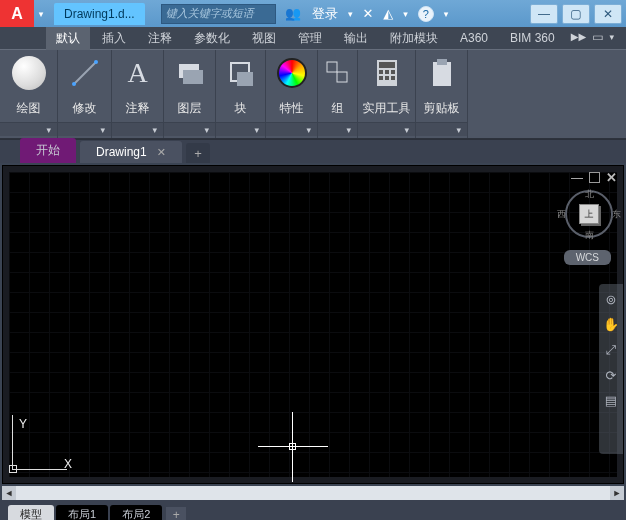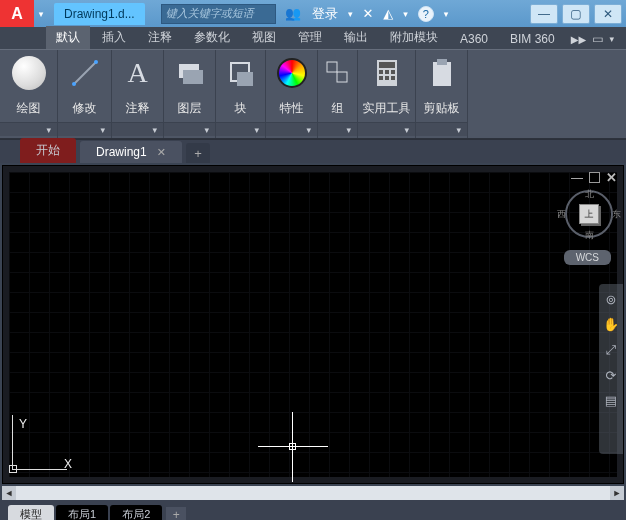--- a/index.html
+++ b/index.html
@@ -10,39 +10,39 @@
   .logo { width: 34px; height: 27px; background: #e33; color:#fff; display:flex; align-items:center; justify-content:center; font-weight:bold; font-size:16px; }
   .qat-btn { width:14px; display:flex; align-items:center; justify-content:center; color:#fff; font-size:9px; }
   .doc-tab { background:#63c4ff; color:#003a5c; padding:4px 10px; margin-left:6px; border-radius:2px 2px 0 0; font-size:12px; }
   .searchbox { background:#3a6a94; border:1px solid #2d5880; height:20px; width:115px; margin-left:16px; color:#a7c6de; font-style:italic; font-size:11px; padding:0 4px; display:flex; align-items:center; }
   .title-icons { display:flex; align-items:center; gap:10px; margin-left:10px; color:#fff; }
   .title-icons span { font-size:13px; }
   .winbtns { margin-left:auto; display:flex; }
   .winbtn { width:28px; height:20px; border:1px solid #7caed6; background:#cfe6f6; color:#2f5a7e; display:flex; align-items:center; justify-content:center; margin-right:4px; border-radius:2px; font-size:12px; }
 
   
-  .menubar { height:22px; background:#3e4653; display:flex; align-items:flex-end; padding-left:46px; gap:2px; }
+  .menubar { height:22px; background:#3e4653; display:flex; align-items:center; padding-left:46px; gap:2px; }
   .menuitem { padding:3px 10px; color:#cfd3d9; font-size:12px; }
   .menuitem.active { background:#5b6370; color:#fff; }
   .menu-extras { margin-left:4px; display:flex; align-items:center; gap:6px; color:#cfd3d9; font-size:12px; padding-bottom:3px;}
   .menu-extras .play { font-size:10px; }
 
   
   .ribbon { height:90px; background:#4e5665; display:flex; border-top:1px solid #666e7c; border-bottom:1px solid #2d323c; }
   .panel { border-right:1px solid #3b424f; display:flex; flex-direction:column; align-items:center; justify-content:space-between; padding:6px 0 2px; }
   .panel-icon { width:34px; height:34px; display:flex; align-items:center; justify-content:center; }
   .panel-label { color:#e8e8e8; font-size:12px; margin-top:4px; text-align:center; }
   .panel-drop { width:100%; height:14px; background:#454c5a; color:#c7ccd4; font-size:9px; display:flex; align-items:center; justify-content:center; border-top:1px solid #3b424f; }
   .panel-drop.nolabel { justify-content:flex-end; padding-right:6px; }
   .big-circle { width:34px; height:34px; border-radius:50%; background:radial-gradient(circle at 35% 30%, #fff, #dcdcdc 60%, #bbb); }
   .color-wheel { width:30px; height:30px; border-radius:50%; background: conic-gradient(red,orange,yellow,lime,cyan,blue,magenta,red); border:2px solid #222; }
 
   
   .doctabs { height:24px; background:#3a4150; display:flex; align-items:flex-end; padding-left:20px; gap:4px; border-top:1px solid #2b303a; }
-  .dtab { padding:4px 16px; background:#7f1d1d; color:#c8ccd4; font-size:12px; border-radius:3px 3px 0 0; display:flex; align-items:center; gap:10px; }
+  .dtab { padding:4px 16px; background:#701a75; color:#c8ccd4; font-size:12px; border-radius:3px 3px 0 0; display:flex; align-items:center; gap:10px; }
   .dtab.active { background:#4a5161; color:#fff; }
   .dtab .x { font-size:11px; color:#aaa; }
   .plus-tab { width:24px; height:20px; background:#333a48; color:#aaa; display:flex; align-items:center; justify-content:center; border-radius:3px 3px 0 0; font-size:13px; }
 
   
   .canvas-wrap { position:relative; height:319px; background:#1a1c22; border:1px solid #000; margin:2px; }
   .canvas { position:absolute; inset:6px 6px 6px 6px; background:#000; }
   .grid { position:absolute; inset:0; background-image:
       linear-gradient(#1a1c22 1px, transparent 1px),
       linear-gradient(90deg,#1a1c22 1px, transparent 1px);

